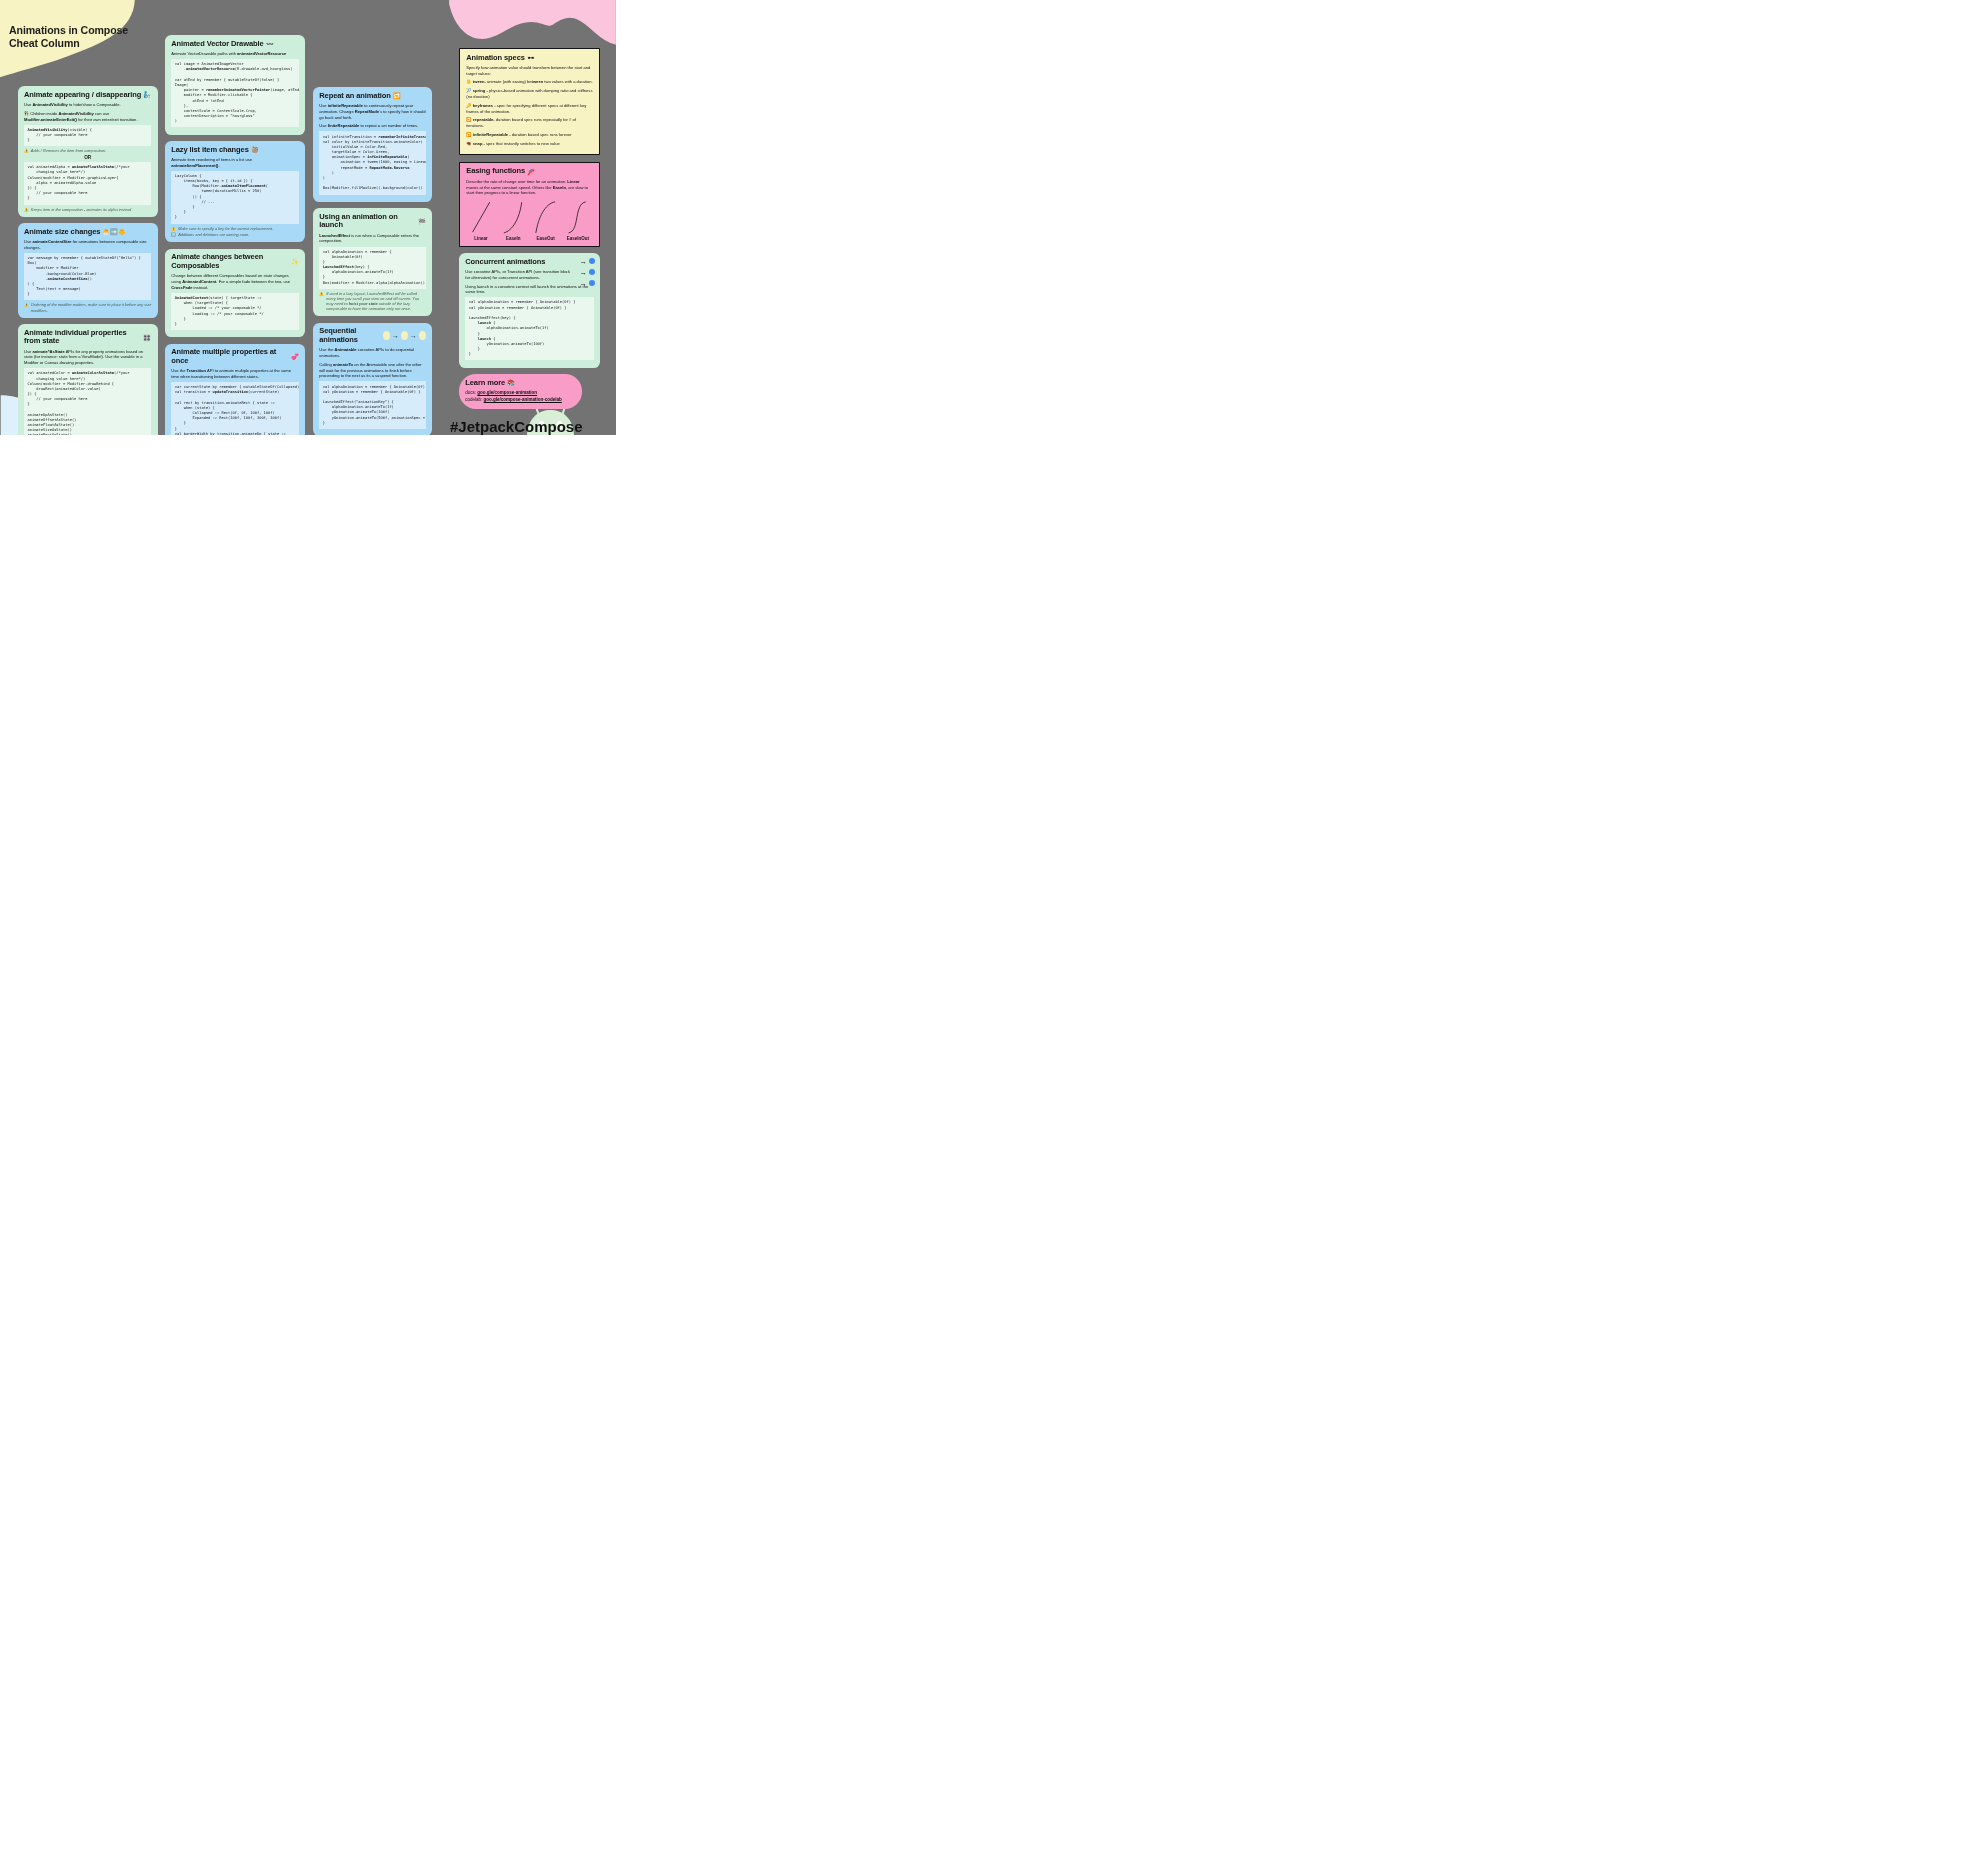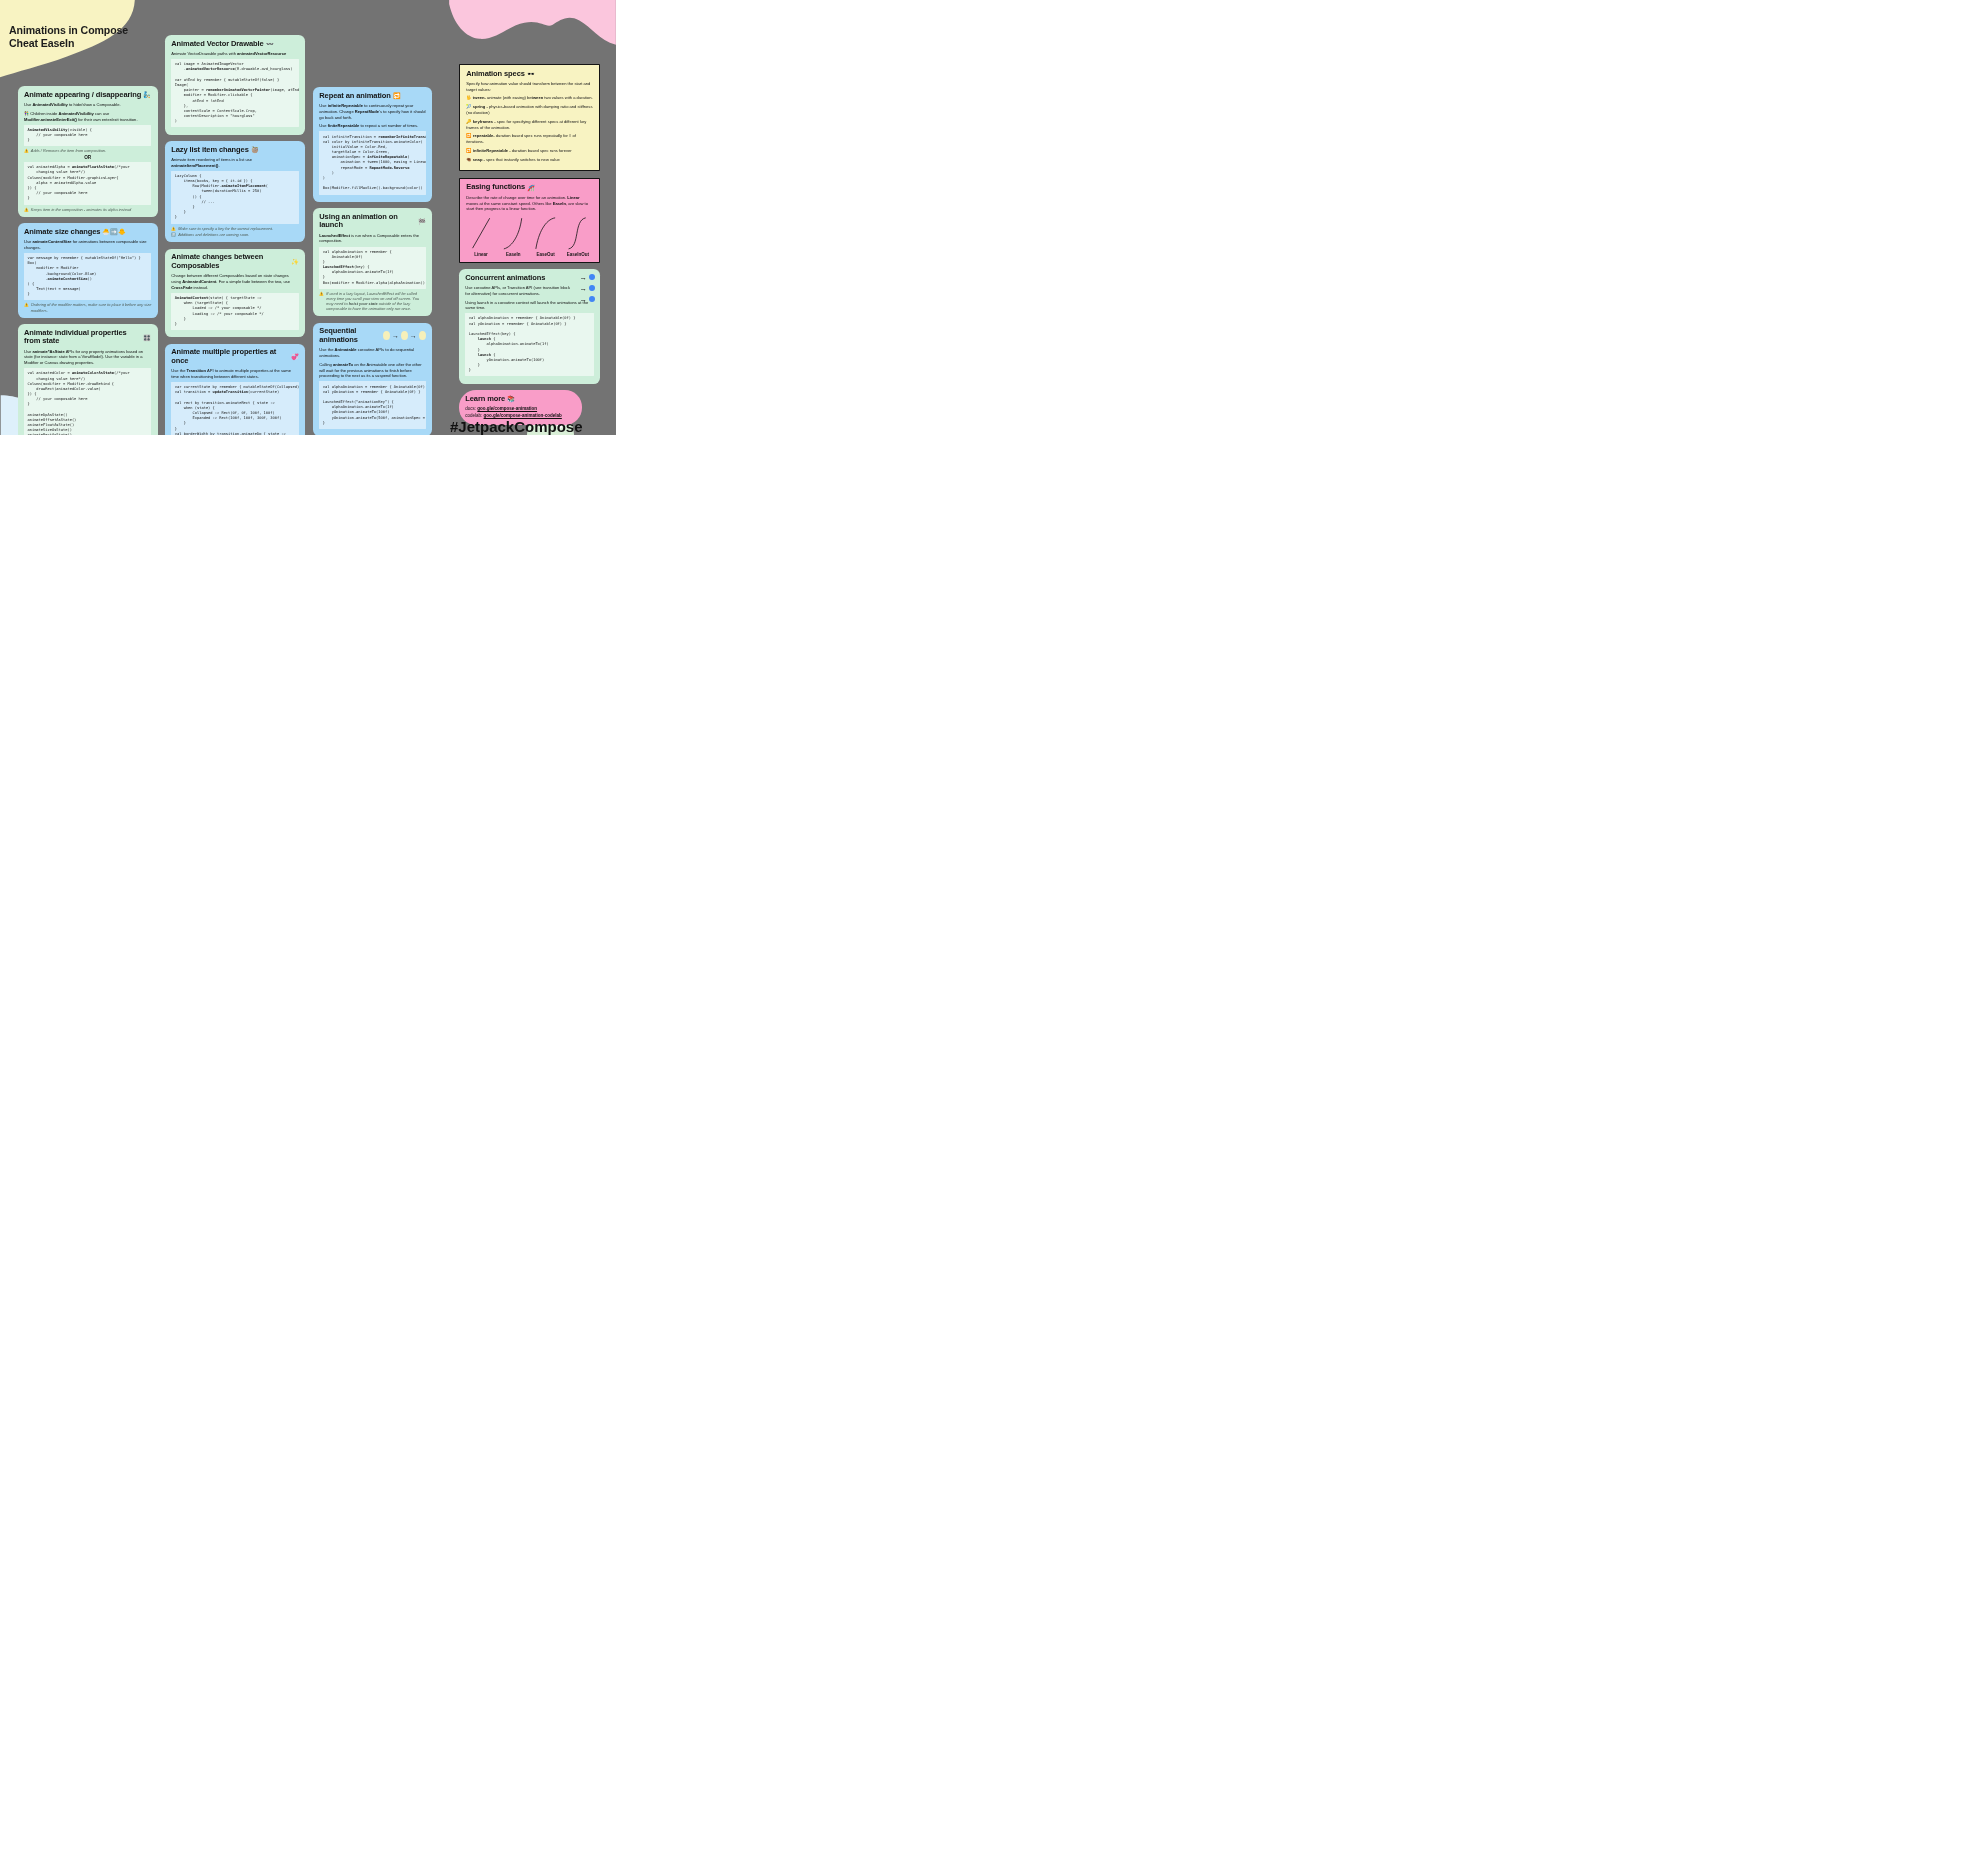--- a/index.html
+++ b/index.html
@@ -5,21 +5,21 @@
   html,body{margin:0;padding:0;background:#fff;}
   #page{position:relative;width:616px;height:435px;background:#737373;overflow:hidden;
         font-family:"Liberation Sans",sans-serif;color:#161616;}
   .blob{position:absolute;pointer-events:none;}
   #sheet-title{position:absolute;left:9px;top:23.6px;font-size:10.6px;line-height:1.3;font-weight:bold;
                letter-spacing:-0.1px;color:#1c1c1c;z-index:3;}
   .col{position:absolute;display:flex;flex-direction:column;gap:6.3px;z-index:2;}
   #col1{left:17.7px;top:86px;width:140px;}
   #col2{left:165px;top:35px;width:140px;}
   #col3{left:313px;top:87px;width:119px;}
-  #col4{left:459px;top:64px;width:141px;}
+  #col4{left:459px;top:48px;width:141px;}
   .card{border-radius:6.3px;padding:4.7px 6.3px 5.1px;box-sizing:border-box;}
   .card.green{background:#cdeeda;}
   .card.blue{background:#a8d9f7;}
   .card.yellow{background:#f8f3c2;}
   .card.pink{background:#f99dc8;}
   .card.bordered{border:1px solid #141414;border-radius:0.8px;}
   .card h2{margin:0 0 2.8px;font-size:7.5px;letter-spacing:-0.1px;line-height:1.15;color:#141414;display:flex;align-items:center;gap:2.4px;}
   .card h2 .emoji{font-size:6.3px;}
   .body{font-size:4.1px;line-height:1.4;margin:0 0 2.4px;color:#111;}
   .body + .body{margin-top:3.1px;}
@@ -70,21 +70,21 @@
   <svg class="blob" style="left:521px;top:398px;z-index:1;" width="59" height="38" viewBox="0 0 150 96">
     <path d="M45,42 L33,8" stroke="#d8eed6" stroke-width="5" stroke-linecap="round" fill="none"></path>
     <path d="M105,42 L117,8" stroke="#d8eed6" stroke-width="5" stroke-linecap="round" fill="none"></path>
     <path d="M15,96 C17,50 45,30 75,30 C105,30 133,50 135,96 Z" fill="#d8eed6"></path>
     <ellipse cx="52" cy="68" rx="7" ry="10" fill="#ffffff"></ellipse>
     <ellipse cx="98" cy="68" rx="7" ry="10" fill="#ffffff"></ellipse>
   </svg>
 
   <div id="sheet-title">
     <div>Animations in Compose</div>
-    <div>Cheat EaseIn</div>
+    <div>Cheat Column</div>
   </div>
 
   <div class="col" id="col1">
     <div class="card green">
       <h2>
           <span>Animate appearing / disappearing</span>
           <span class="emoji">🧞</span>
         </h2>
       <p class="body">Use <b>AnimatedVisibility</b> to hide/show a Composable.</p>
       <p class="body">👫 Children inside <b>AnimatedVisibility</b> can use <b>Modifier.animateEnterExit()</b> for their own enter/exit transition.</p>

